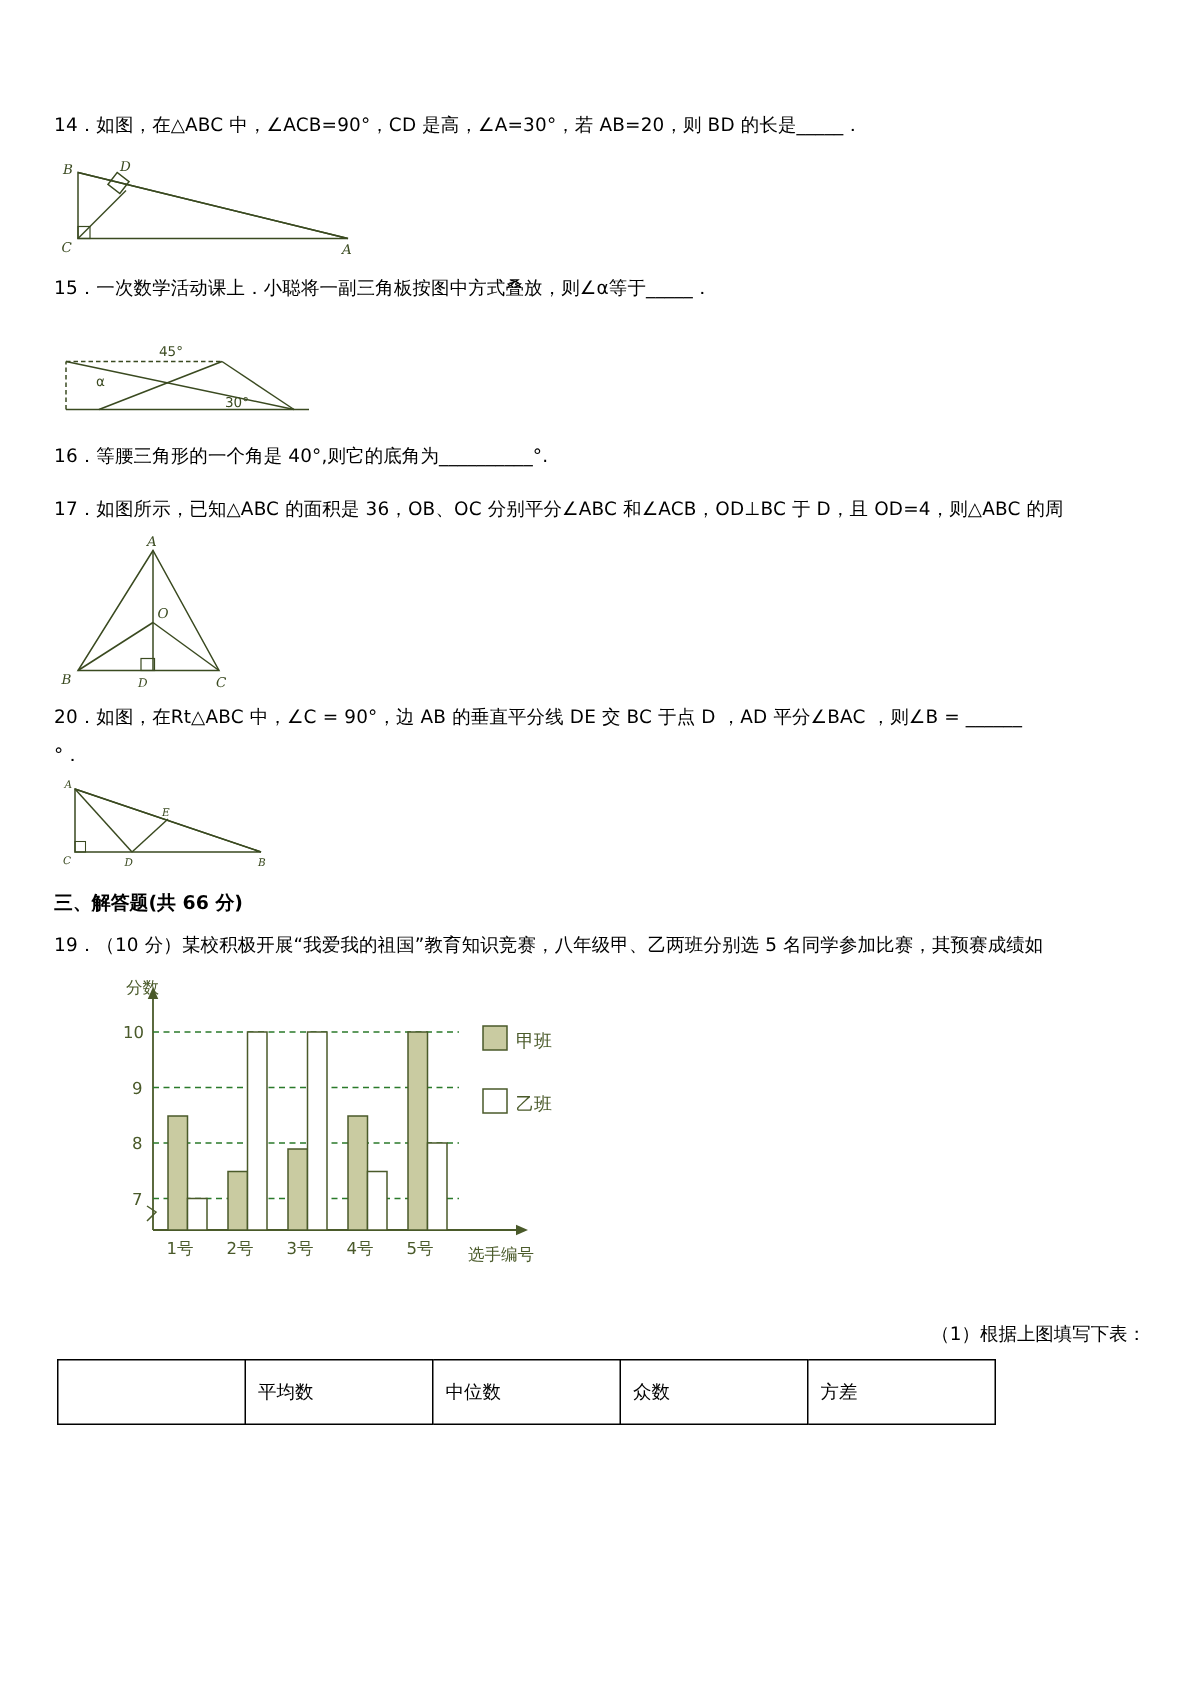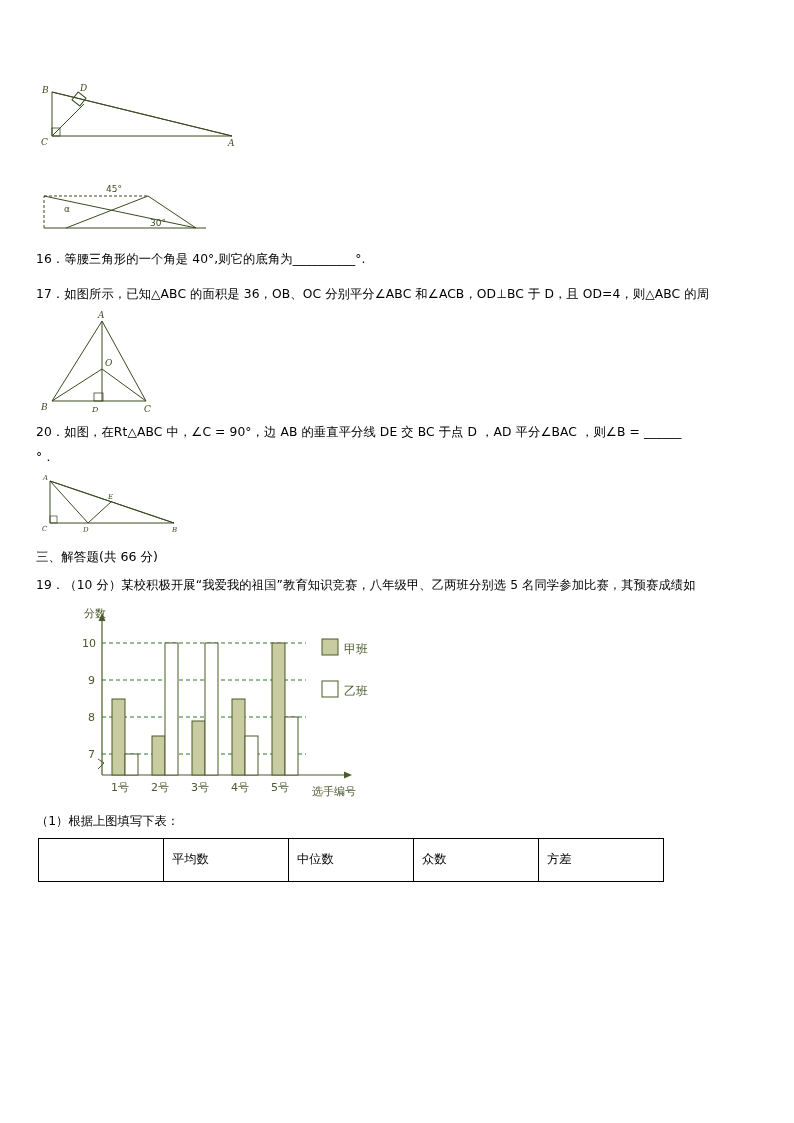--- a/index.html
+++ b/index.html
@@ -29,63 +29,65 @@
     font-size: 12.3px;
     line-height: 1.85;
     margin: 0 0 2px 0;
     letter-spacing: 0.1px;
   }
   .fig { margin: 2px 0 4px 0; }
   .spacer6 { height: 6px; }
   .spacer10 { height: 10px; }
   .section-title {
     font-size: 12.6px;
-    font-weight: normal;
+    font-weight: bold;
     margin: 14px 0 8px 0;
   }
   svg { display: block; }
   table.stat {
     border-collapse: collapse;
     margin-top: 8px;
     margin-left: 2px;
   }
   table.stat td {
     border: 1px solid #000;
     width: 108px;
     height: 42px;
     font-size: 12.3px;
     padding: 0 8px;
     vertical-align: middle;
   }
   table.stat td.first { width: 108px; }
-  .q19-sub { font-size: 12.3px; margin-top: 5px; }
+  .q19-sub { font-size: 12.3px; margin-top: 28px; text-align: right; }
   .chart-wrap { margin-left: 18px; margin-top: 6px; }
 </style>
 </head>
 <body>
 
 <div class="page">
   <div class="content">
 
+    <div class="qline">14．如图，在△ABC 中，∠ACB=90°，CD 是高，∠A=30°，若 AB=20，则 BD 的长是_____．</div>
     <div class="fig">
       <svg width="220" height="74" viewBox="0 0 220 74">
         <polygon points="16,18 16,62 196,62" fill="none" stroke="#3a4a20" stroke-width="1"></polygon>
         <line x1="16" y1="18" x2="196" y2="62" stroke="#3a4a20" stroke-width="1"></line>
         <line x1="16" y1="62" x2="48" y2="30" stroke="#3a4a20" stroke-width="1"></line>
         <rect x="38" y="20" width="10" height="10" fill="none" stroke="#3a4a20" stroke-width="1" transform="rotate(38 43 25)"></rect>
         <rect x="16" y="54" width="8" height="8" fill="none" stroke="#3a4a20" stroke-width="0.8"></rect>
         <text x="6" y="19" font-size="9" font-family="DejaVu Serif, serif" font-style="italic" fill="#3a4a20">B</text>
         <text x="44" y="17" font-size="9" font-family="DejaVu Serif, serif" font-style="italic" fill="#3a4a20">D</text>
         <text x="5" y="71" font-size="9" font-family="DejaVu Serif, serif" font-style="italic" fill="#3a4a20">C</text>
         <text x="192" y="72" font-size="9" font-family="DejaVu Serif, serif" font-style="italic" fill="#3a4a20">A</text>
       </svg>
     </div>
 
     <div class="spacer6"></div>
 
+    <div class="qline">15．一次数学活动课上．小聪将一副三角板按图中方式叠放，则∠α等于_____．</div>
     <div class="fig">
       <svg width="200" height="78" viewBox="0 0 200 78">
         <line x1="8" y1="68" x2="170" y2="68" stroke="#3a4a20" stroke-width="1"></line>
         <line x1="8" y1="68" x2="8" y2="36" stroke="#3a4a20" stroke-width="1" stroke-dasharray="3,2"></line>
         <line x1="8" y1="36" x2="112" y2="36" stroke="#3a4a20" stroke-width="1" stroke-dasharray="3,2"></line>
         <line x1="8" y1="36" x2="160" y2="68" stroke="#3a4a20" stroke-width="1"></line>
         <line x1="112" y1="36" x2="30" y2="68" stroke="#3a4a20" stroke-width="1"></line>
         <line x1="112" y1="36" x2="160" y2="68" stroke="#3a4a20" stroke-width="1"></line>
         <text x="70" y="32" font-size="9" fill="#3a4a20">45°</text>
         <text x="28" y="52" font-size="9" fill="#3a4a20">α</text>

